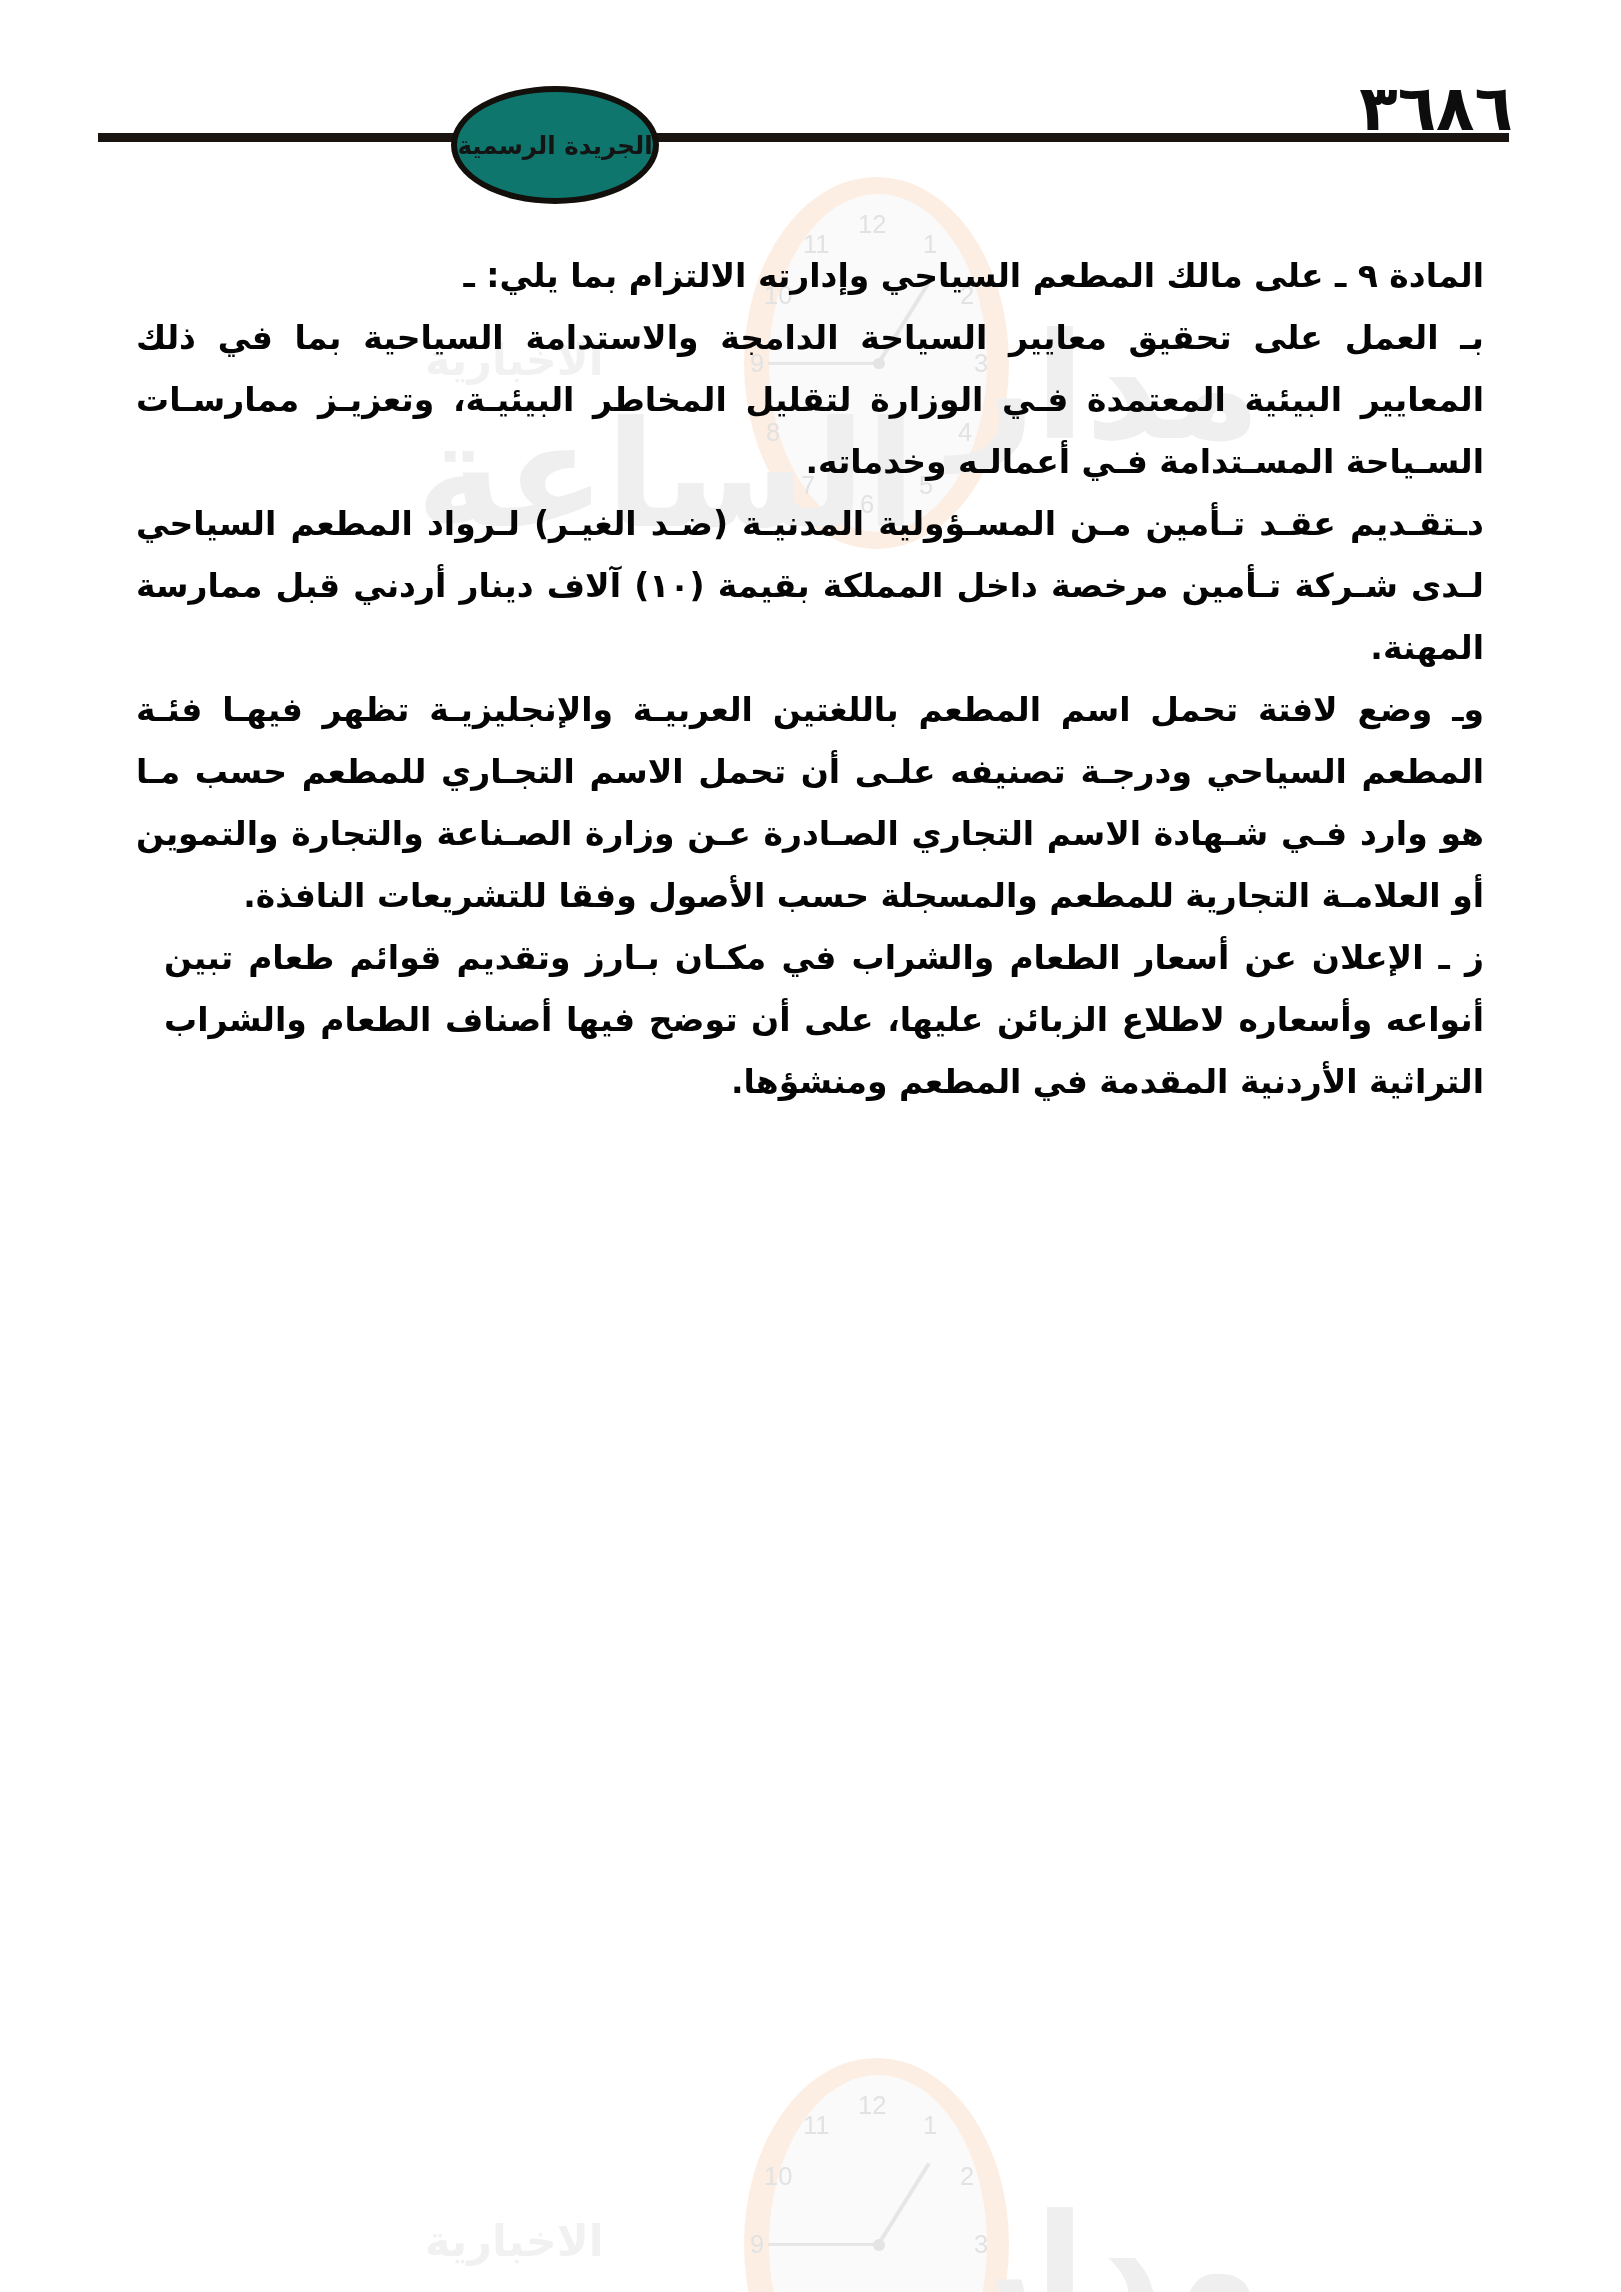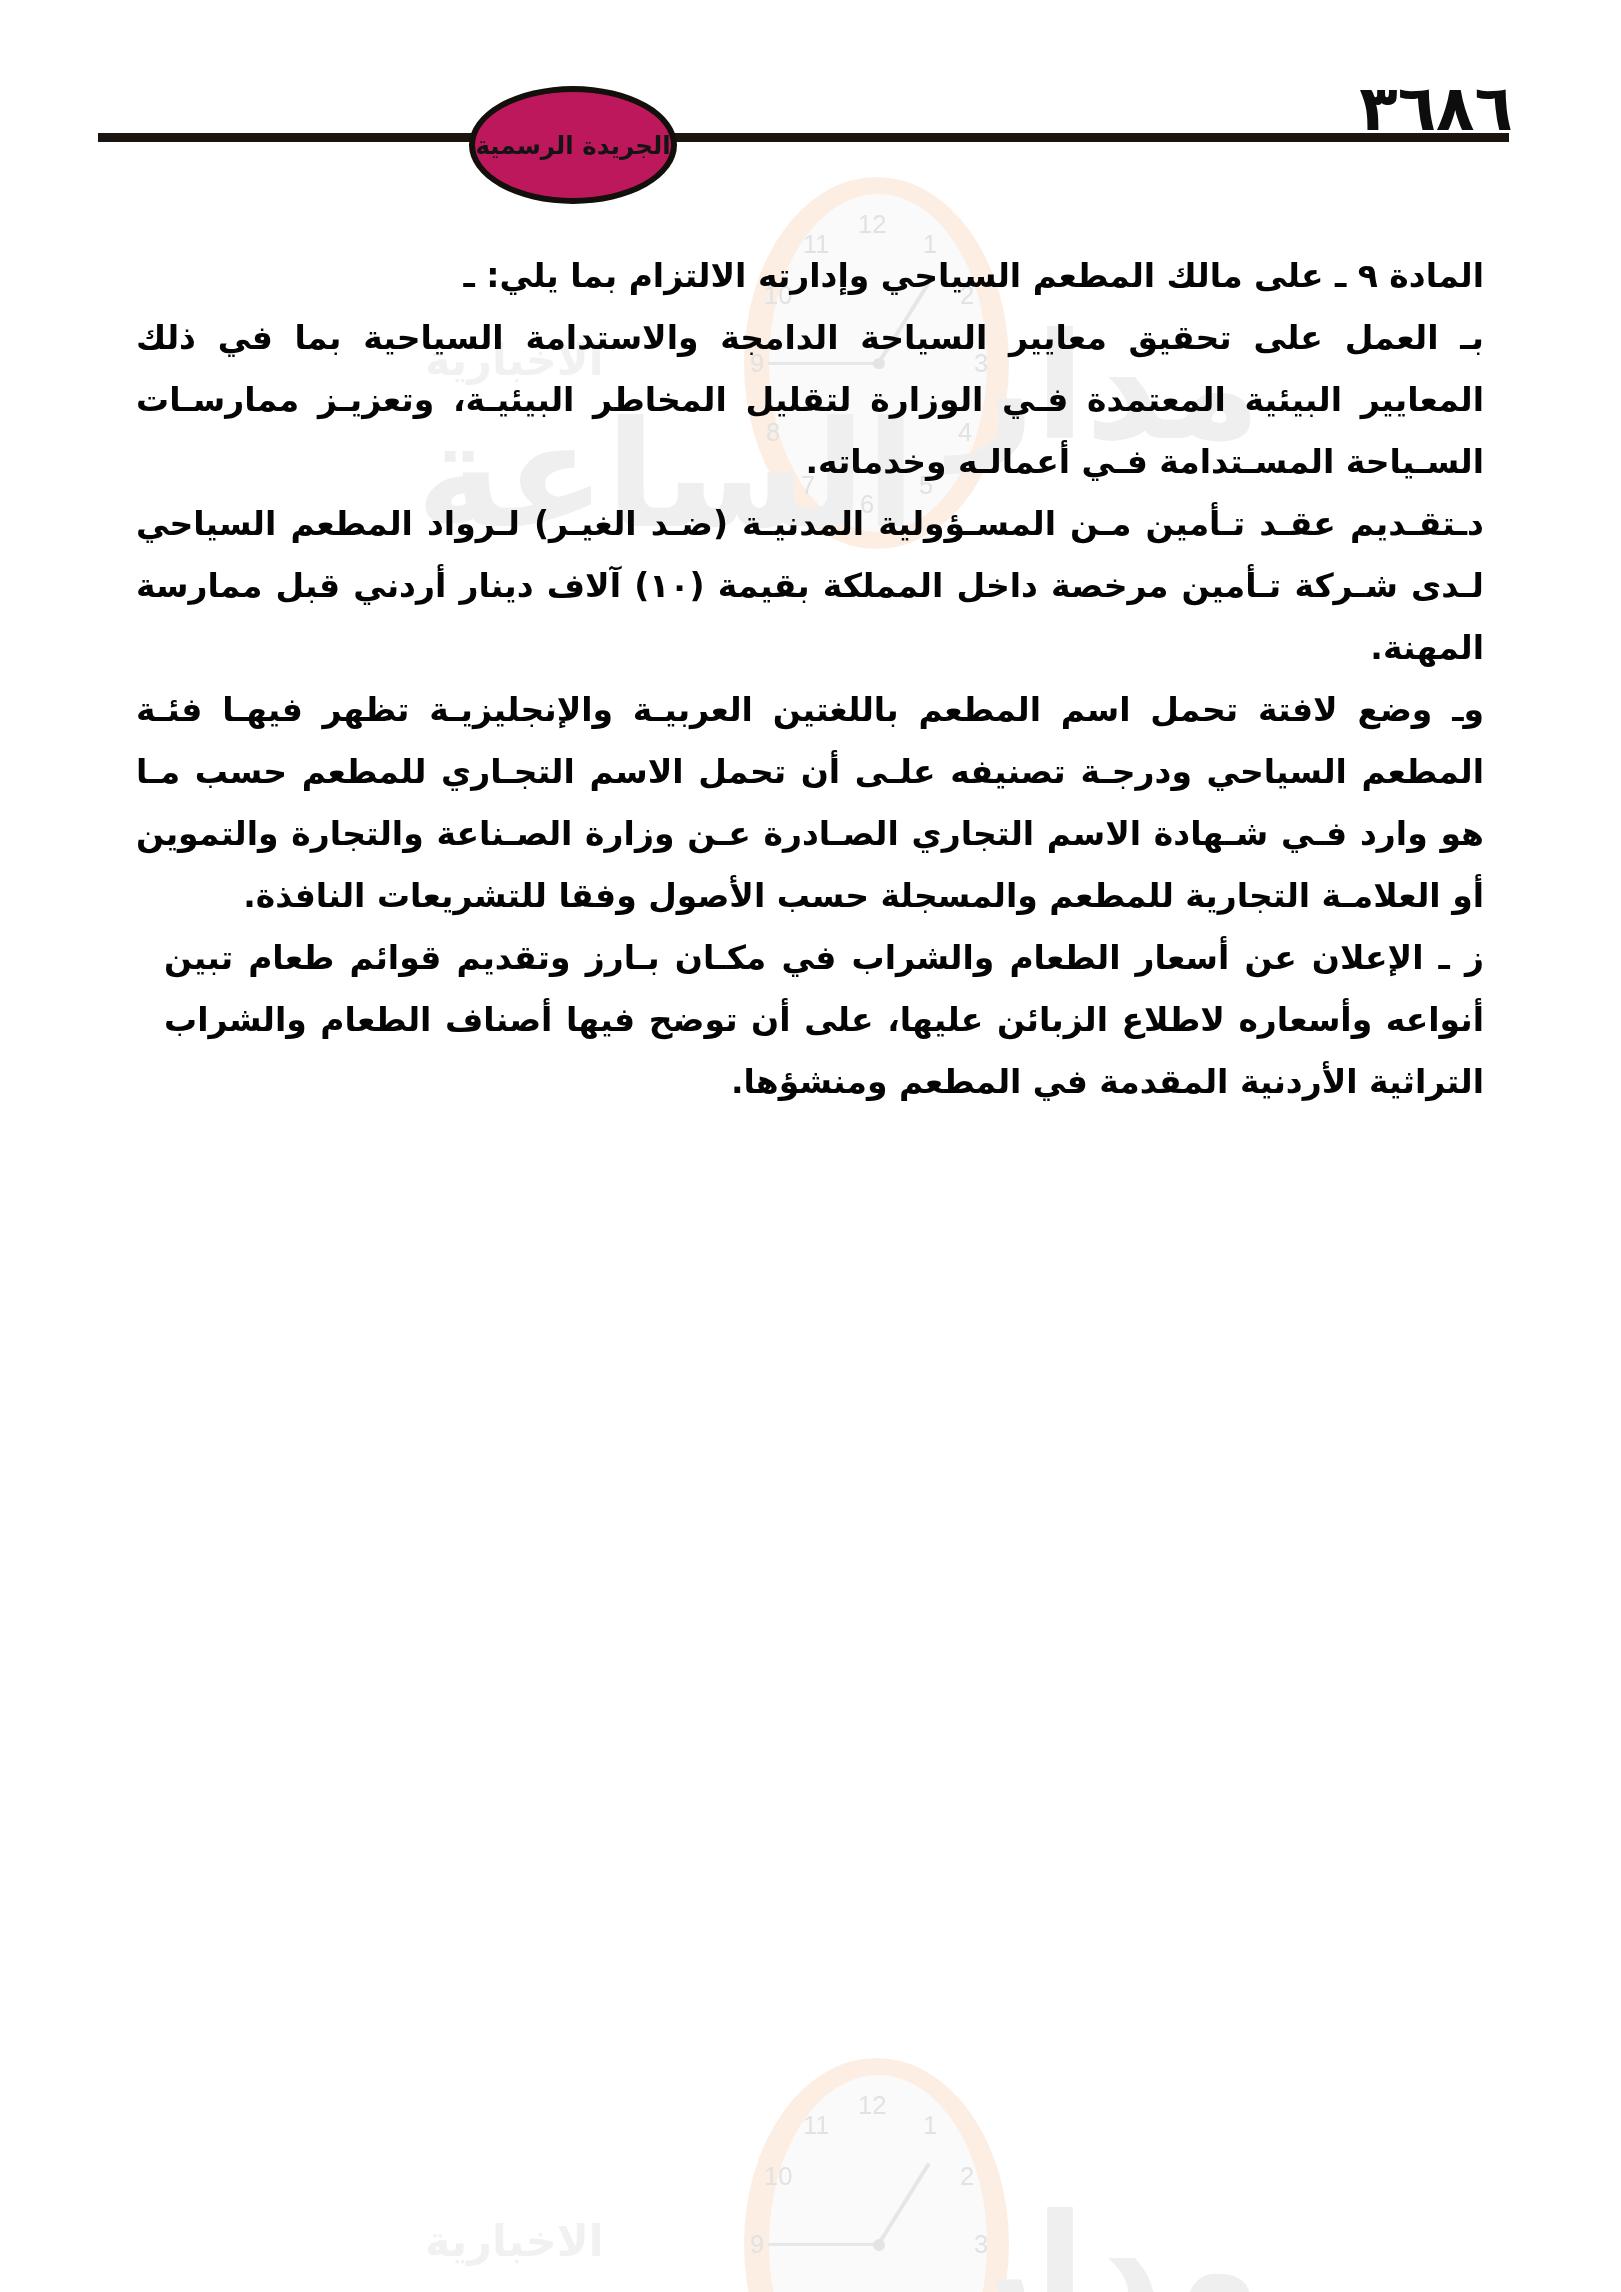--- a/index.html
+++ b/index.html
@@ -113,27 +113,27 @@
     position: absolute;
     left: 98px;
     top: 39px;
     width: 1411px;
     height: 8.8px;
     background: #1a1510;
   }
 
   .header-badge {
     position: absolute;
-    left: 469px;
+    left: 451px;
     top: -7.8px;
     width: 196px;
     height: 106px;
     border: 6.9px solid #130f0b;
     border-radius: 50%;
-    background: #be185d;
+    background: #0f766e;
     display: flex;
     align-items: center;
     justify-content: center;
   }
   .header-badge-text {
     font-family: "DejaVu Sans", "Liberation Sans", sans-serif;
     font-size: 24.5px;
     font-weight: 700;
     color: #141414;
     letter-spacing: 0;

